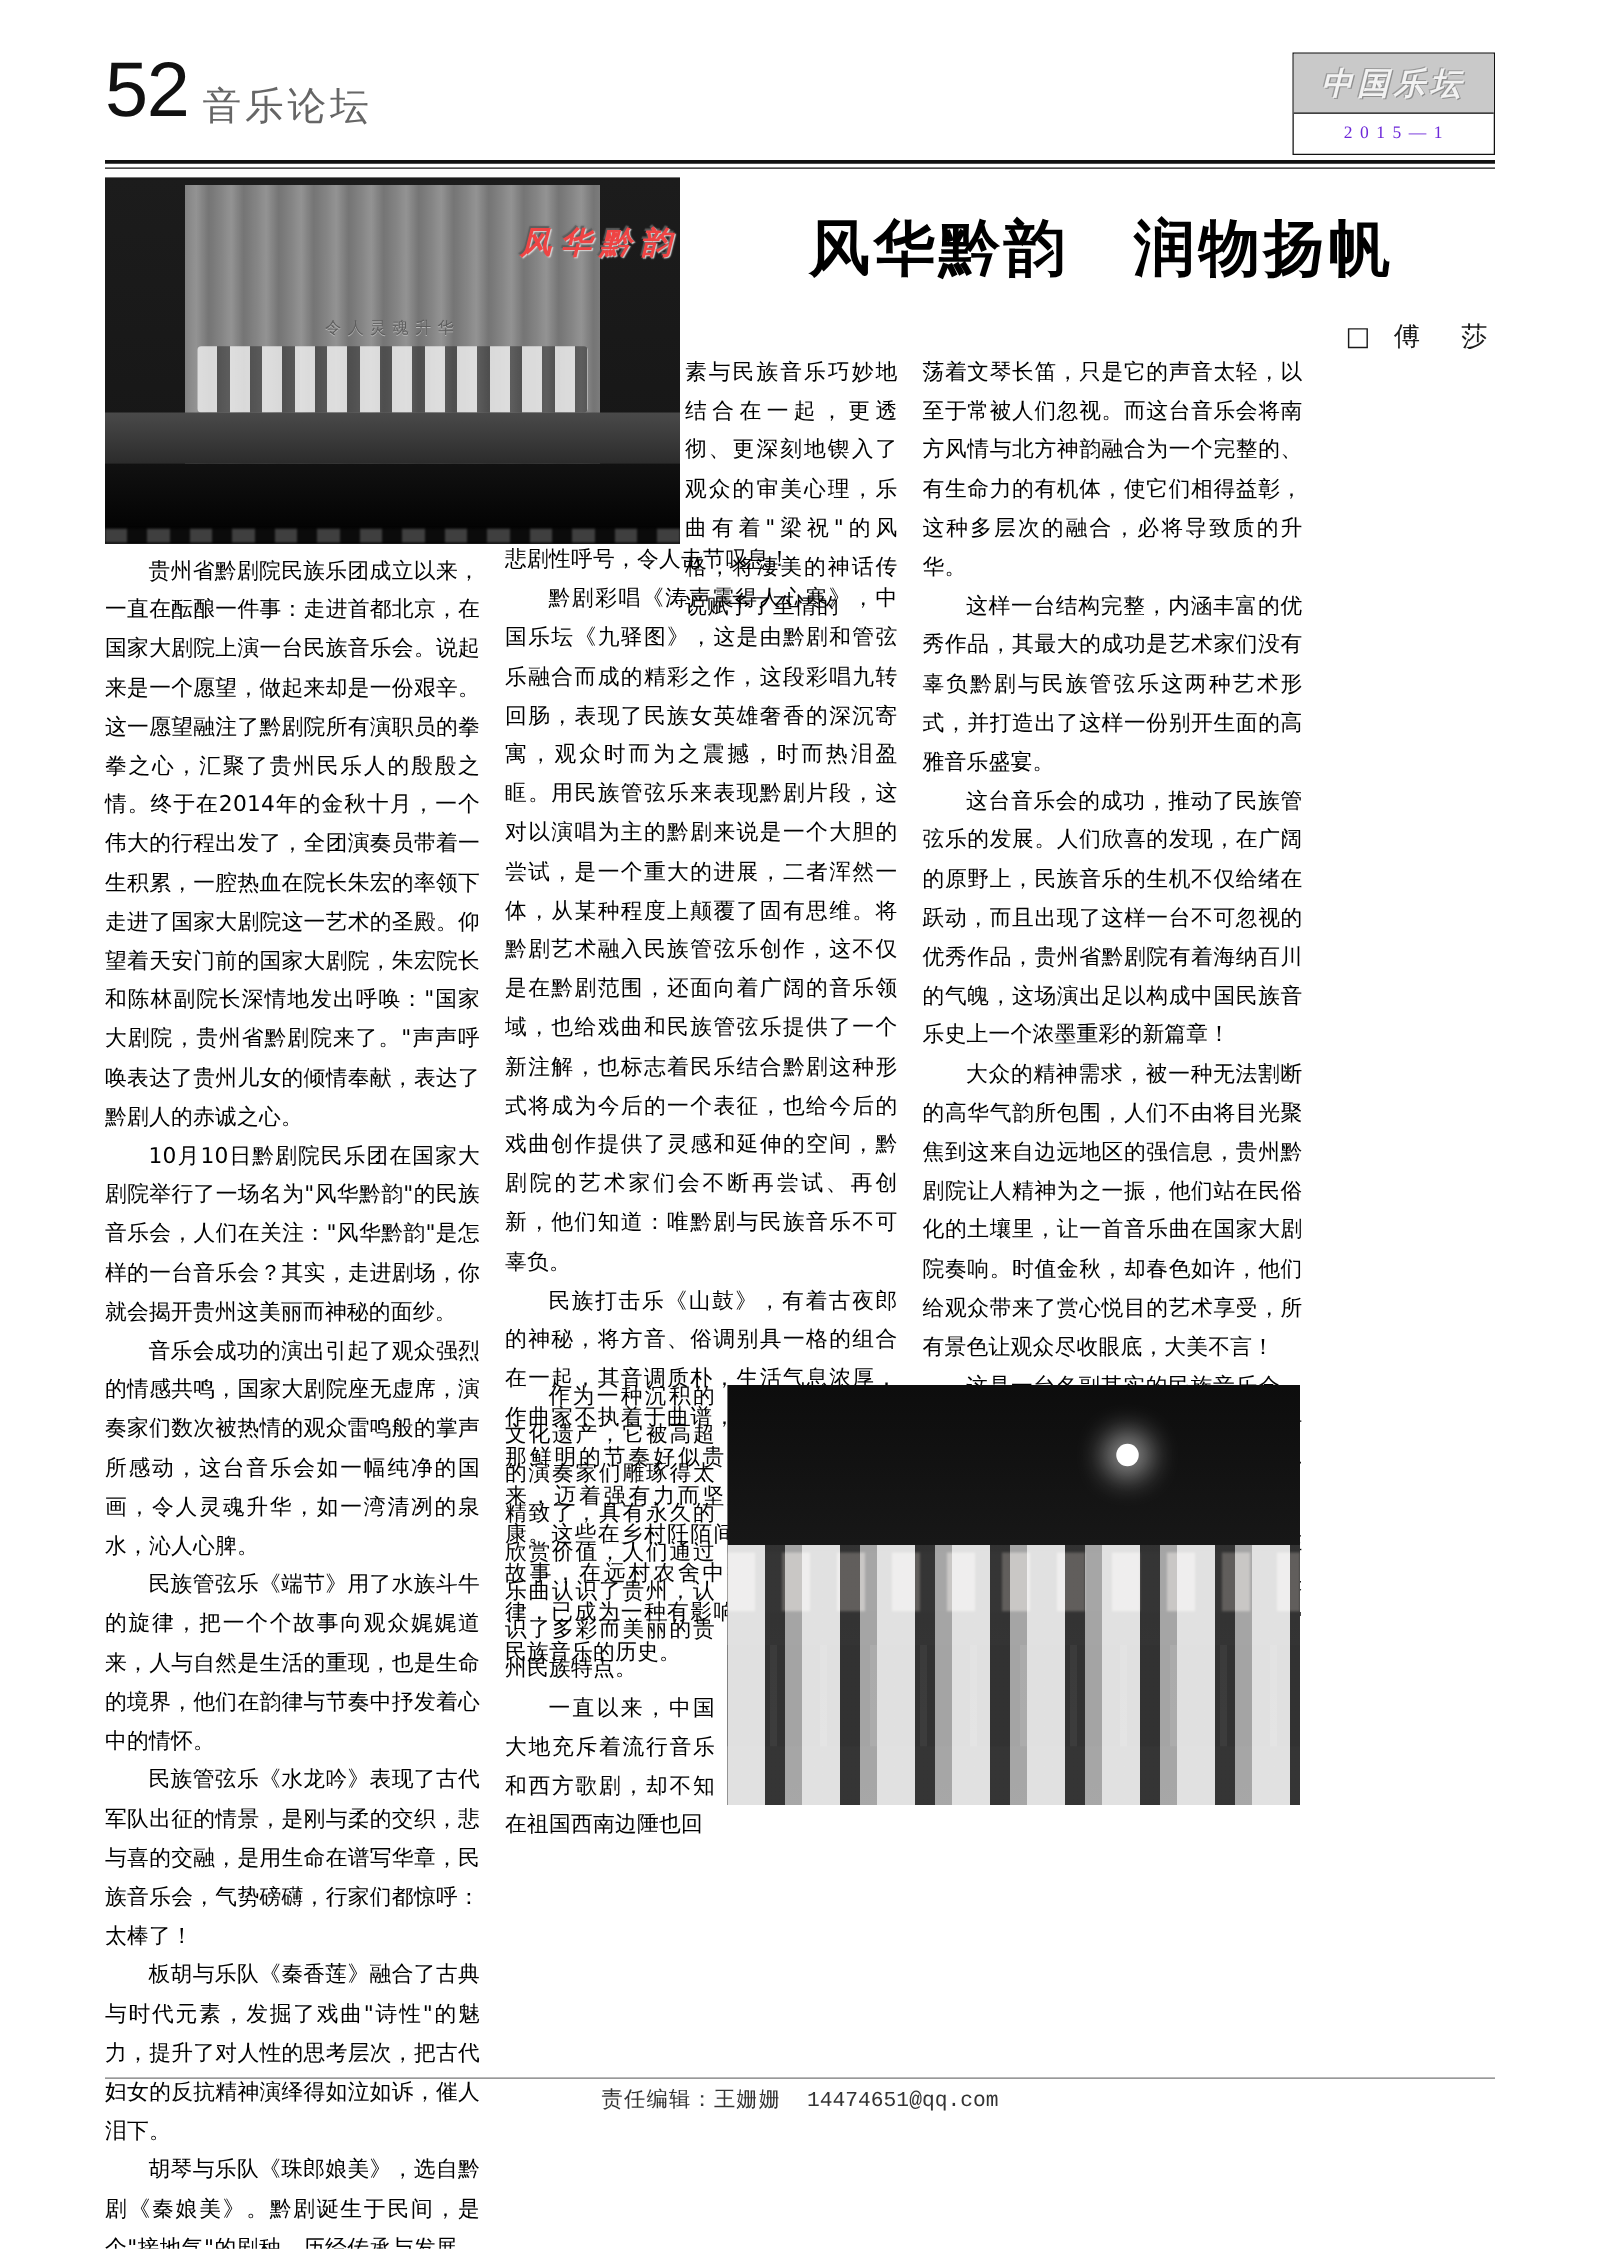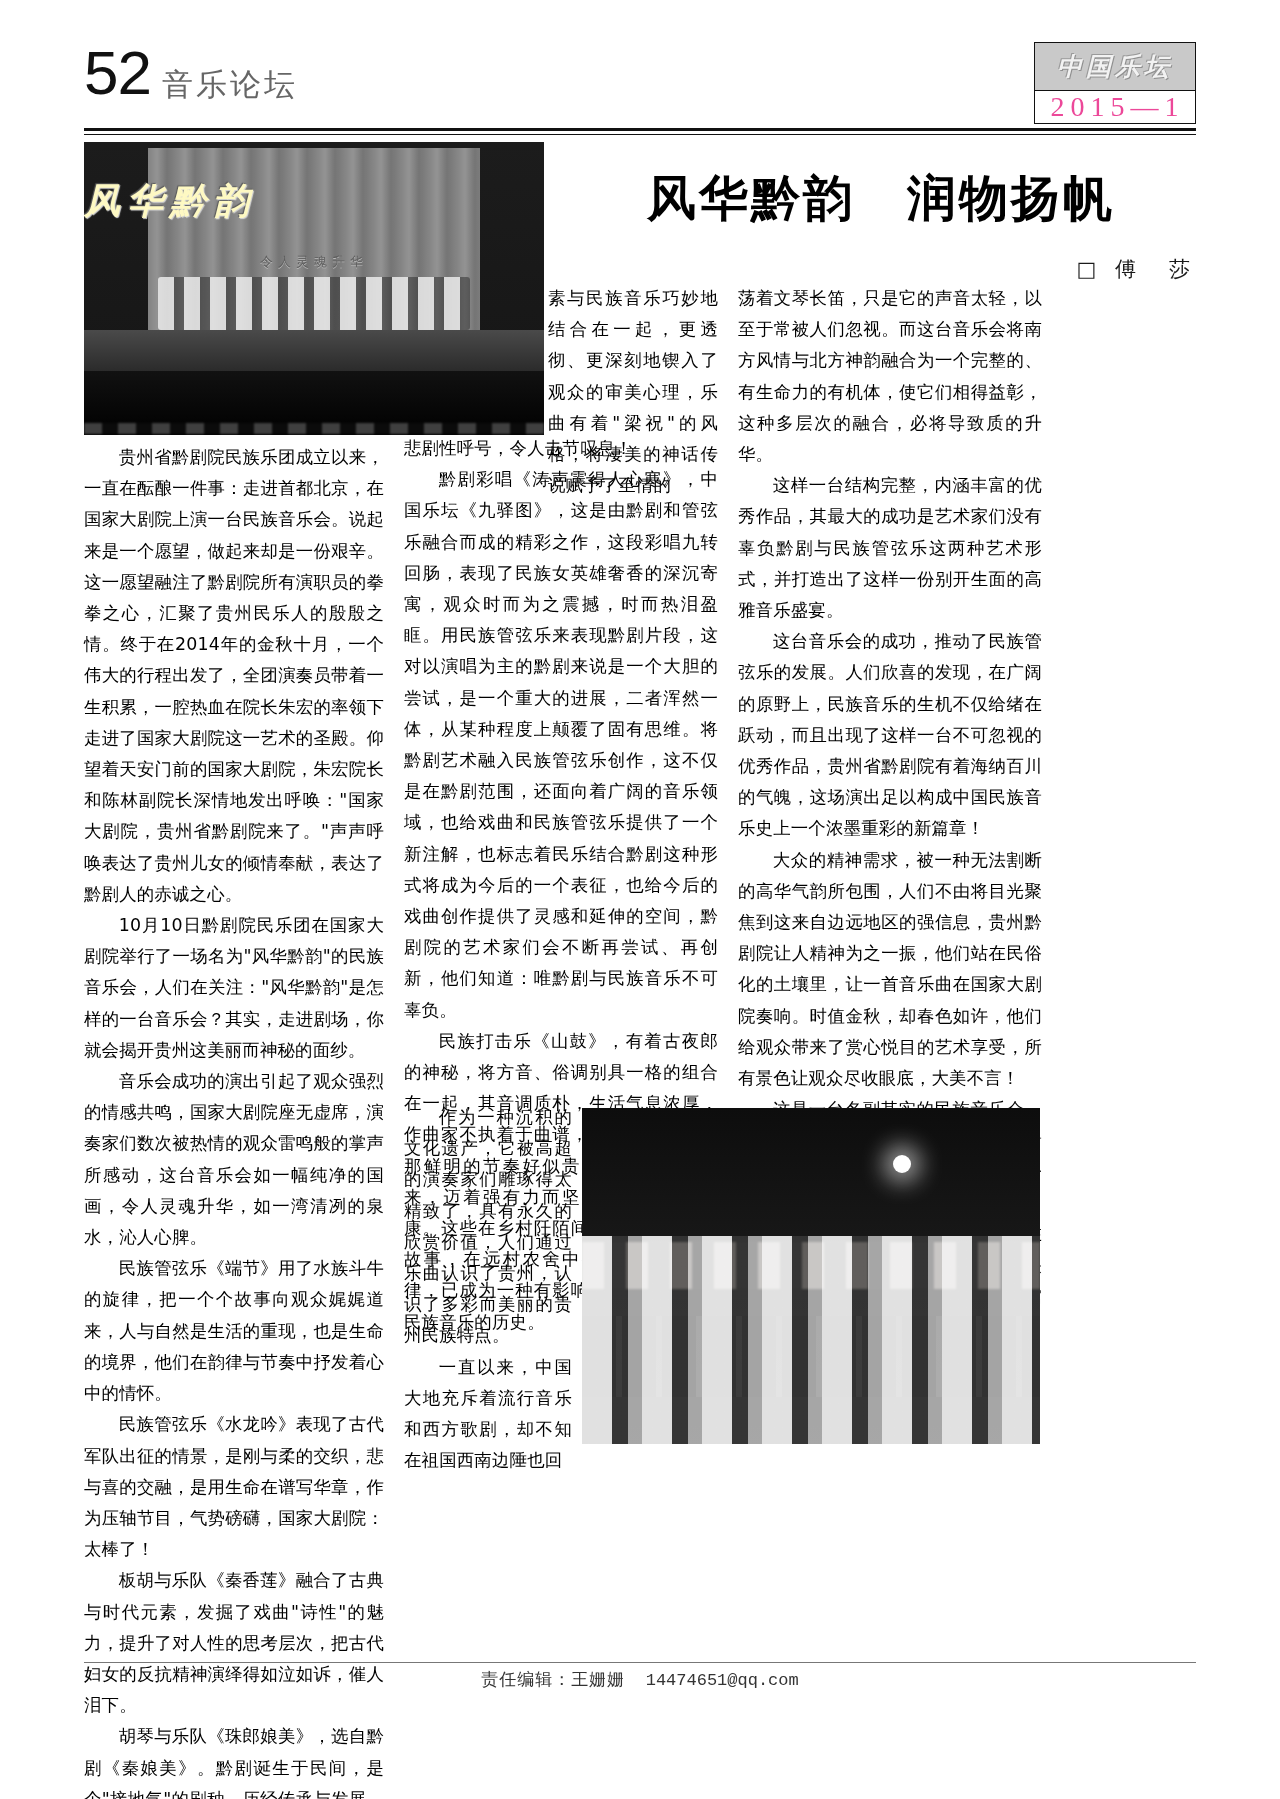--- a/index.html
+++ b/index.html
@@ -75,23 +75,23 @@
     color: #f2f2f2;
     text-shadow: 1px 1px 0 #8f8f8f, -1px -1px 0 #9a9a9a;
     font-weight: 700;
   }
   .masthead-year {
     height: 32px;
     display: flex;
     align-items: center;
     justify-content: center;
     font-family: "Liberation Serif", serif;
-    font-size: 28px;
+    font-size: 14px;
     letter-spacing: 6px;
-    color: #ec4899;
+    color: #6d28d9;
     padding-left: 5px;
     box-sizing: border-box;
   }
 
   .rule-top {
     position: absolute;
     left: 84px;
     top: 128px;
     width: 1112px;
     height: 0;
@@ -141,27 +141,27 @@
     background:
       repeating-linear-gradient(90deg,
         #8c8c8c 0px, #9e9e9e 9px, #7d7d7d 19px, #8c8c8c 28px),
       linear-gradient(180deg, #9b9b9b, #6e6e6e);
     opacity: .92;
   }
   .stage-title {
     position: absolute;
     left: 0; right: 0;
     top: 12%;
-    text-align: left;
-    font-family: "DejaVu Serif", serif;
-    font-size: 36px;
+    text-align: right;
+    font-family: "DejaVu Serif", serif;
+    font-size: 25px;
     font-style: italic;
     font-weight: 700;
     letter-spacing: 7px;
-    color: #fef9c3;
+    color: #ef4444;
     text-shadow: 1px 1px 1px #d8d8d8, -1px -1px 1px #5c5c5c;
   }
   .stage-sub {
     position: absolute;
     left: 0; right: 0;
     top: 38%;
     text-align: center;
     font-family: "DejaVu Serif", serif;
     font-size: 13px;
     letter-spacing: 5px;
@@ -392,21 +392,21 @@
       <span>□</span>
       <span>傅　莎</span>
     </div>
   </div>
 
   <div class="col col-1">
     <p>贵州省黔剧院民族乐团成立以来，一直在酝酿一件事：走进首都北京，在国家大剧院上演一台民族音乐会。说起来是一个愿望，做起来却是一份艰辛。这一愿望融注了黔剧院所有演职员的拳拳之心，汇聚了贵州民乐人的殷殷之情。终于在2014年的金秋十月，一个伟大的行程出发了，全团演奏员带着一生积累，一腔热血在院长朱宏的率领下走进了国家大剧院这一艺术的圣殿。仰望着天安门前的国家大剧院，朱宏院长和陈林副院长深情地发出呼唤："国家大剧院，贵州省黔剧院来了。"声声呼唤表达了贵州儿女的倾情奉献，表达了黔剧人的赤诚之心。</p>
     <p>10月10日黔剧院民乐团在国家大剧院举行了一场名为"风华黔韵"的民族音乐会，人们在关注："风华黔韵"是怎样的一台音乐会？其实，走进剧场，你就会揭开贵州这美丽而神秘的面纱。</p>
     <p>音乐会成功的演出引起了观众强烈的情感共鸣，国家大剧院座无虚席，演奏家们数次被热情的观众雷鸣般的掌声所感动，这台音乐会如一幅纯净的国画，令人灵魂升华，如一湾清冽的泉水，沁人心脾。</p>
     <p>民族管弦乐《端节》用了水族斗牛的旋律，把一个个故事向观众娓娓道来，人与自然是生活的重现，也是生命的境界，他们在韵律与节奏中抒发着心中的情怀。</p>
-    <p>民族管弦乐《水龙吟》表现了古代军队出征的情景，是刚与柔的交织，悲与喜的交融，是用生命在谱写华章，作为压轴节目，气势磅礴，国家大剧院：太棒了！</p>
+    <p>民族管弦乐《水龙吟》表现了古代军队出征的情景，是刚与柔的交织，悲与喜的交融，是用生命在谱写华章，民族音乐会，气势磅礴，行家们都惊呼：太棒了！</p>
     <p>板胡与乐队《秦香莲》融合了古典与时代元素，发掘了戏曲"诗性"的魅力，提升了对人性的思考层次，把古代妇女的反抗精神演绎得如泣如诉，催人泪下。</p>
     <p>胡琴与乐队《珠郎娘美》，选自黔剧《秦娘美》。黔剧诞生于民间，是个"接地气"的剧种，历经传承与发展，如今已荣登高雅的艺术殿堂，这首乐曲将黔剧的戏曲元</p>
   </div>
 
   <div class="col col-2a">
     <p style="text-indent:0">素与民族音乐巧妙地结合在一起，更透彻、更深刻地锲入了观众的审美心理，乐曲有着"梁祝"的风格，将凄美的神话传说赋予了至情的</p>
   </div>
 
   <div class="col col-2b">
     <p style="text-indent:0">悲剧性呼号，令人击节叹息！</p>

